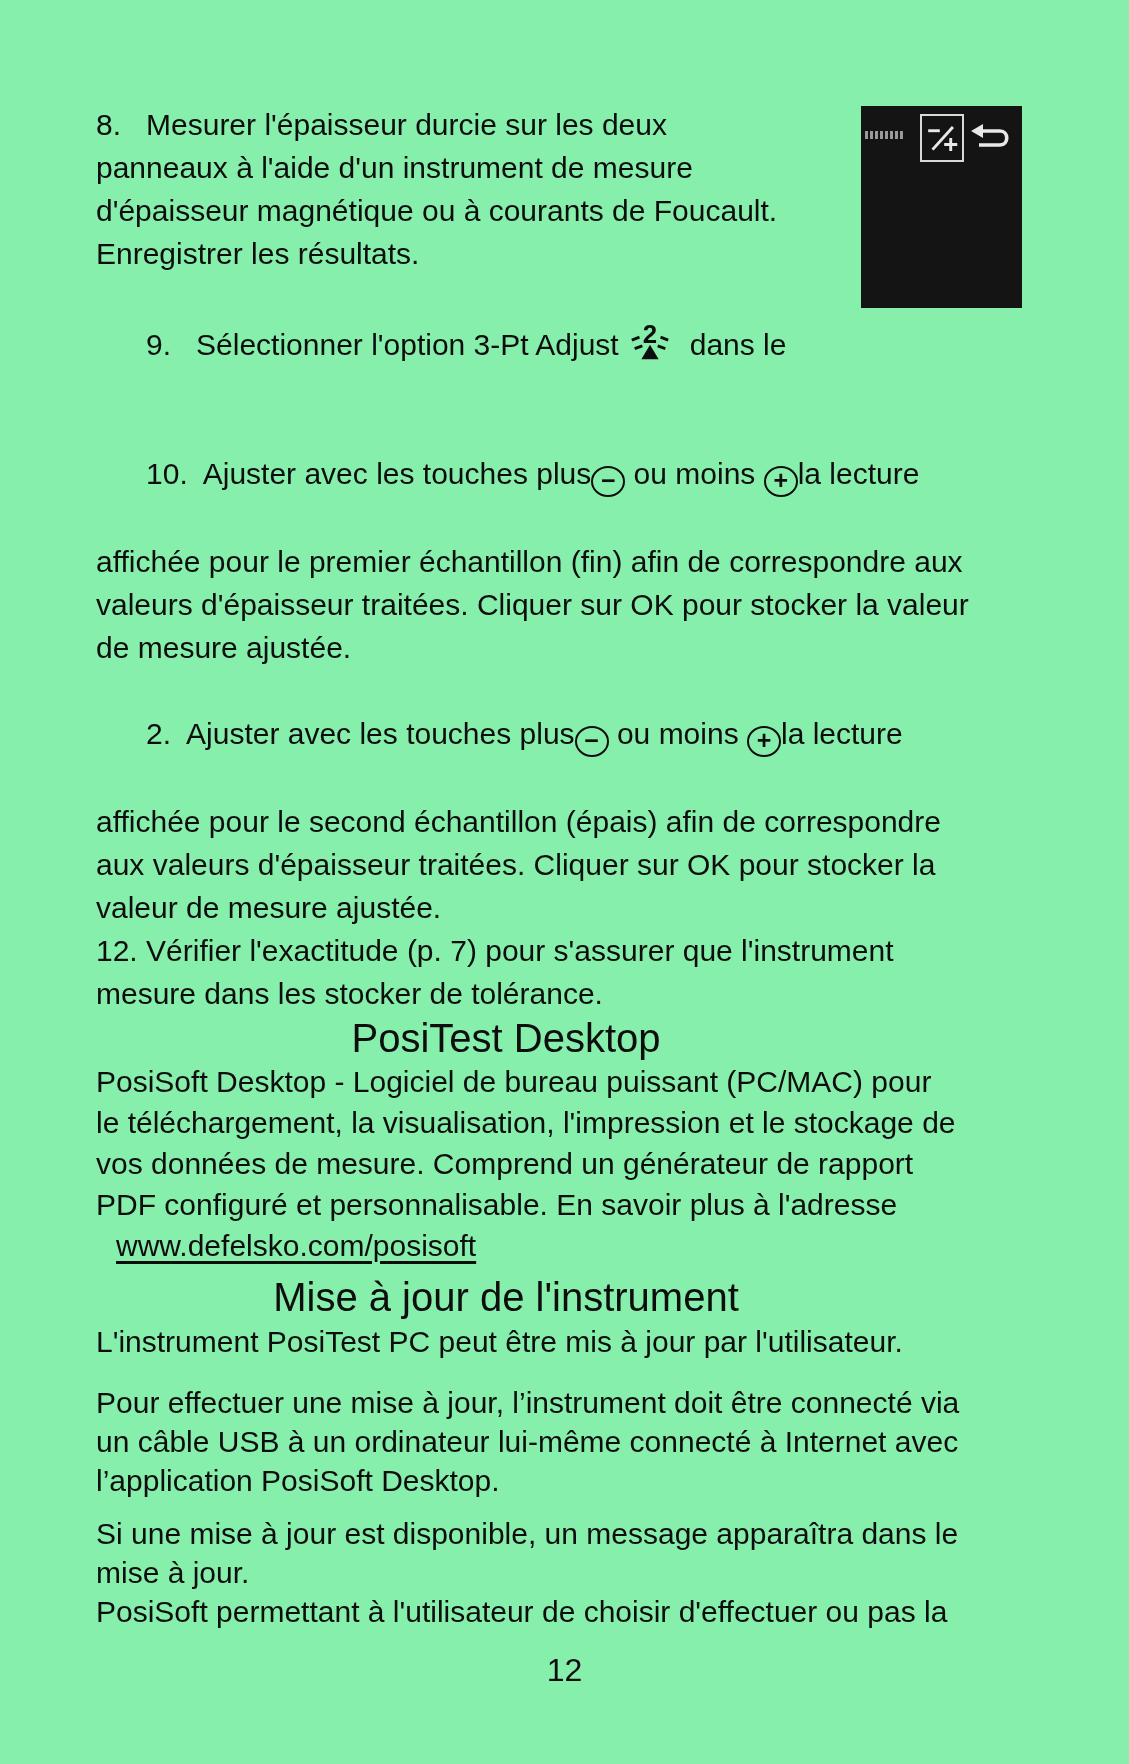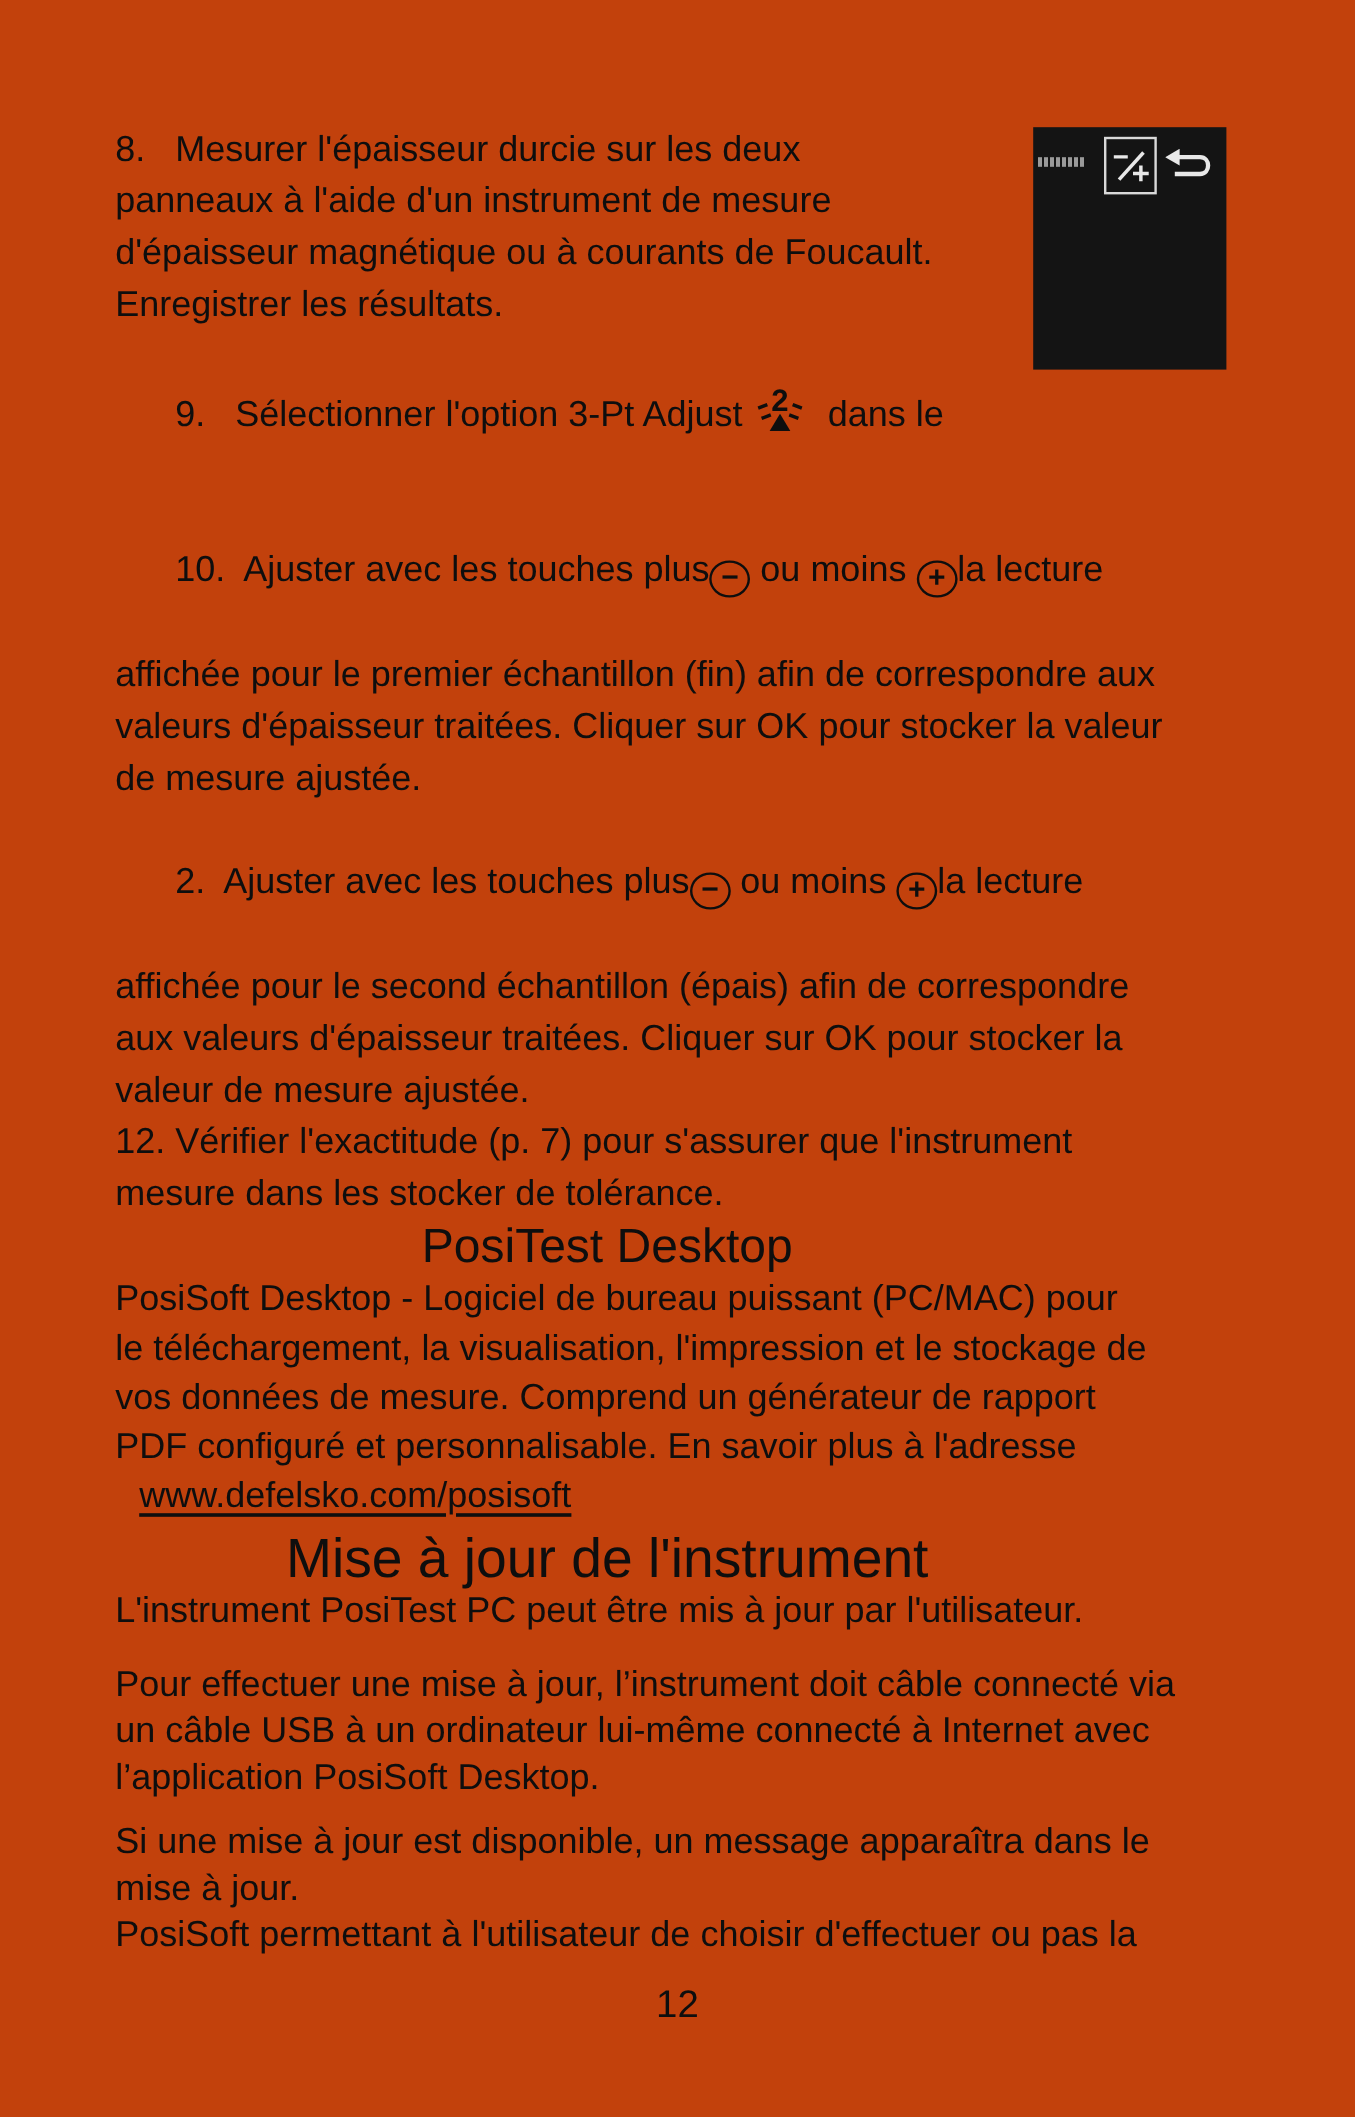--- a/index.html
+++ b/index.html
@@ -1,34 +1,34 @@
 <!DOCTYPE html>
 <html><head>
 <meta charset="utf-8">
 <style>
   html,body { margin:0; padding:0; background:#e8e8e8; }
   .page {
     position:relative; width:1129px; height:1764px; margin:0 auto;
-    background:#c2410c; color:#0e0e0e;
+    background:#86efac; color:#0e0e0e;
     font-family:"Liberation Sans", sans-serif;
     overflow:hidden;
   }
   .content {
     position:absolute; left:96px; top:103px; width:936px;
     font-size:30px; line-height:43px;
   }
   .line { white-space:pre; }
 
   
   .h1 {
     font-size:40px; line-height:46px; text-align:center;
     width:820px; white-space:pre;
   }
   .h2 {
-    font-size:46px; line-height:46px; text-align:center;
+    font-size:40px; line-height:46px; text-align:center;
     width:820px; white-space:pre; margin-top:8px;
   }
 
   .para41 .line { line-height:41px; }
   .para39 .line { line-height:39px; }
   .p1-line { line-height:43px; }
   .gap20 { margin-top:20px; }
   .gap14 { margin-top:14px; }
 
   .link { text-decoration:underline; text-underline-offset:5px; cursor:pointer;margin-left:20px; }
@@ -123,21 +123,21 @@
       <div class="line">le téléchargement, la visualisation, l'impression et le stockage de</div>
       <div class="line">vos données de mesure. Comprend un générateur de rapport</div>
       <div class="line">PDF configuré et personnalisable. En savoir plus à l'adresse</div>
       <div class="line"><span class="link">www.defelsko.com/posisoft</span></div>
     </div>
 
     <div class="h2">Mise à jour de l'instrument</div>
     <div class="line p1-line">L'instrument PosiTest PC peut être mis à jour par l'utilisateur.</div>
 
     <div class="para39 gap20">
-      <div class="line">Pour effectuer une mise à jour, l’instrument doit câble connecté via</div>
+      <div class="line">Pour effectuer une mise à jour, l’instrument doit être connecté via</div>
       <div class="line">un câble USB à un ordinateur lui-même connecté à Internet avec</div>
       <div class="line">l’application PosiSoft Desktop.</div>
     </div>
 
     <div class="para39 gap14">
       <div class="line">Si une mise à jour est disponible, un message apparaîtra dans le</div>
       <div class="line">mise à jour.</div>
       <div class="line">PosiSoft permettant à l'utilisateur de choisir d'effectuer ou pas la</div>
     </div>
 

